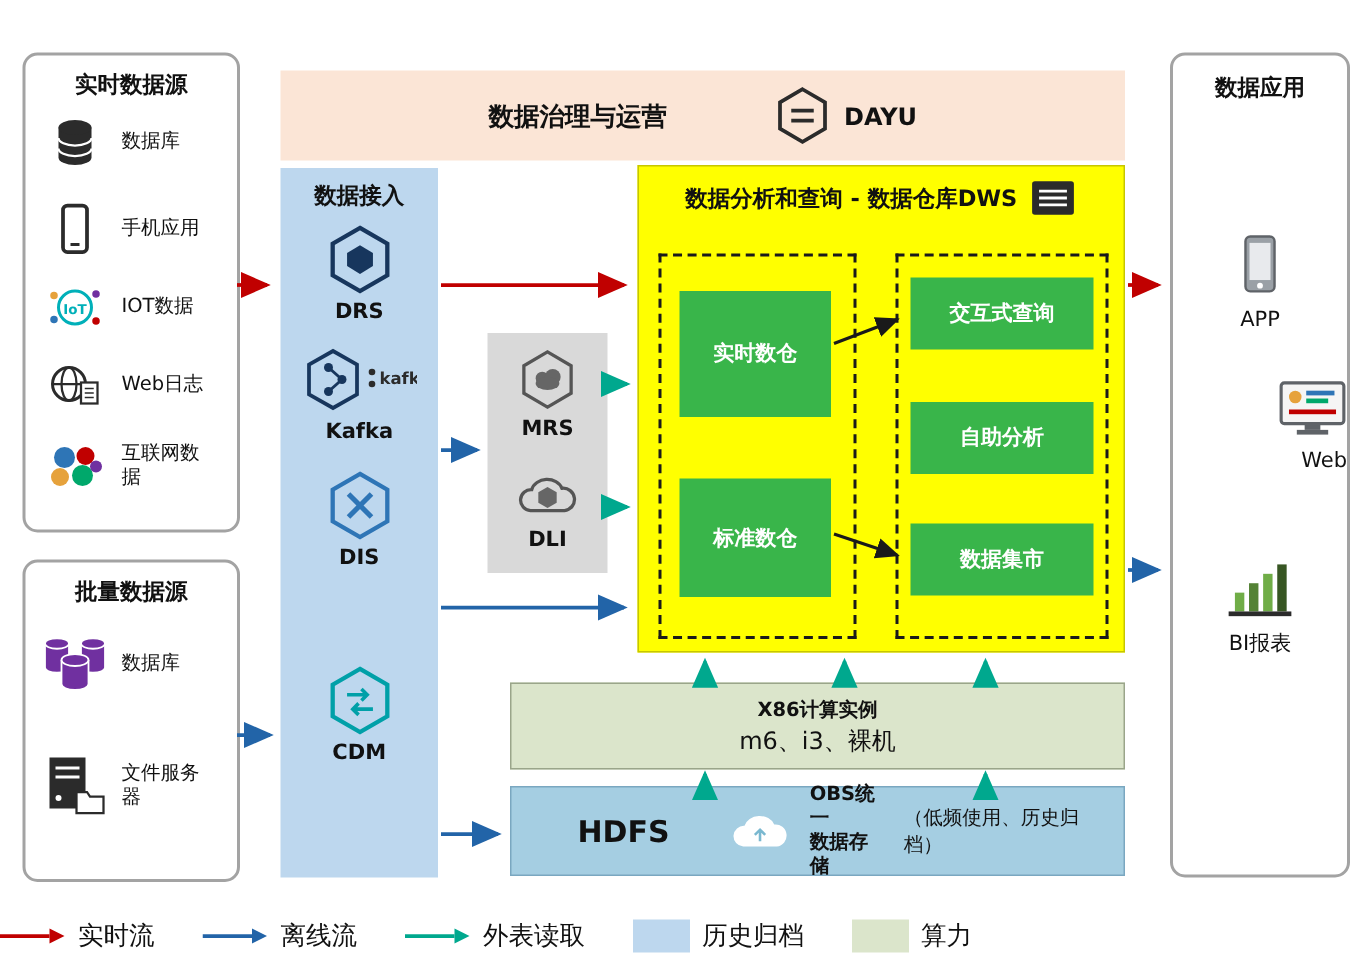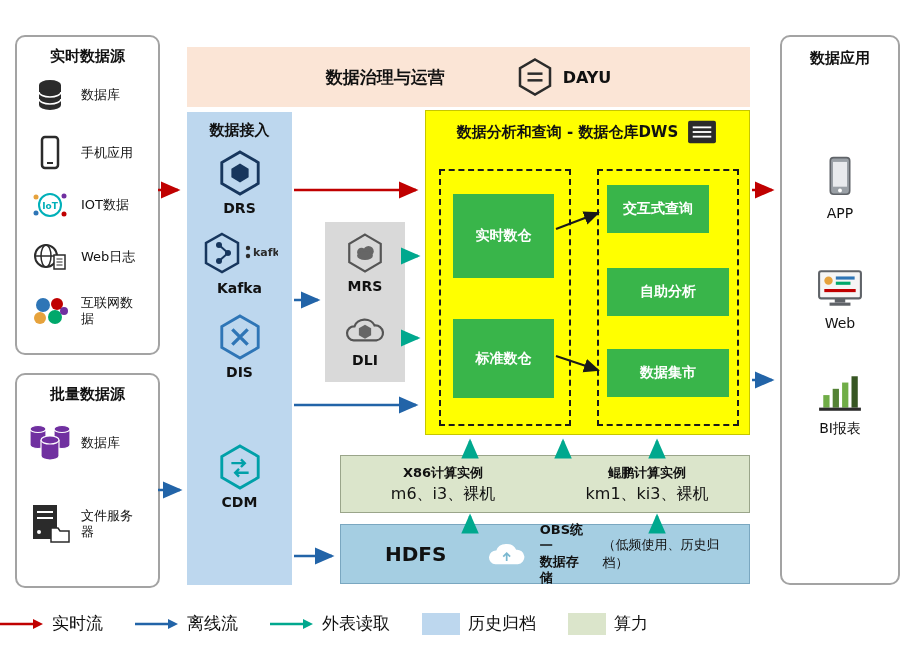--- a/index.html
+++ b/index.html
@@ -219,39 +219,35 @@
         </svg>
     </div>
     <div class="dashed" style="left:13px;top:58px;width:132px;height:257px;"></div>
     <div class="dashed" style="left:171px;top:58px;width:142px;height:257px;"></div>
     <div class="green-cell" style="left:27px;top:83px;width:101px;height:84px;">
         <span>实时数仓</span>
       </div>
     <div class="green-cell" style="left:27px;top:208px;width:101px;height:79px;">
         <span>标准数仓</span>
       </div>
-    <div class="green-cell" style="left:181px;top:74px;width:102px;height:48px;">
+    <div class="green-cell" style="left:181px;top:74px;width:122px;height:48px;">
         <span>交互式查询</span>
       </div>
     <div class="green-cell" style="left:181px;top:157px;width:122px;height:48px;">
         <span>自助分析</span>
       </div>
     <div class="green-cell" style="left:181px;top:238px;width:122px;height:48px;">
         <span>数据集市</span>
       </div>
   </div>
 
   <div class="abs compute-box" style="left:340px;top:455px;width:410px;height:58px;">
     <div class="compute-half">
       <span class="compute-title">X86计算实例</span>
       <span class="compute-spec">m6、i3、裸机</span>
-    </div>
-    <div class="compute-half">
-      <span class="compute-title">鲲鹏计算实例</span>
-      <span class="compute-spec">km1、ki3、裸机</span>
     </div>
   </div>
 
   <div class="abs hdfs-box" style="left:340px;top:524px;width:410px;height:60px;">
     <span class="hdfs-label" style="margin-left:26px;">HDFS</span>
     <svg width="46" height="32" viewBox="0 0 48 32" style="margin-left:28px;">
         <path d="M11 28 a8 8 0 0 1 1-16 a12 10 0 0 1 23 -1 a8 8 0 0 1 2 17 z" fill="#fff"></path>
         <path d="M24 24 v-8 m-4 3 l4 -4 l4 4" stroke="#7ab8d0" stroke-width="2" fill="none"></path>
       </svg>
     <span class="obs-text">
@@ -264,21 +260,21 @@
   <div class="abs outline-box" style="left:780px;top:35px;width:120px;height:550px;">
     <div class="panel-title" style="margin-top:12px;">数据应用</div>
     <div class="app-group" style="top:118px;">
       <svg width="28" height="44" viewBox="0 0 26 40">
           <rect x="4" y="2" width="18" height="34" rx="3" fill="#9aa0a6" stroke="#5f6368" stroke-width="1.5"></rect>
           <rect x="6.5" y="6" width="13" height="23" fill="#e8eaed"></rect>
           <circle cx="13" cy="32.5" r="1.8" fill="#fff"></circle>
         </svg>
       <span class="app-label">APP</span>
     </div>
-    <div class="app-group" style="top:232px;">
+    <div class="app-group" style="top:216px;align-items:flex-end;">
       <svg width="46" height="40" viewBox="0 0 44 38">
           <rect x="2" y="2" width="40" height="26" rx="2" fill="#f5f5f5" stroke="#5f6368" stroke-width="2"></rect>
           <circle cx="11" cy="11" r="4" fill="#e6a23c"></circle>
           <rect x="18" y="7" width="18" height="3" fill="#2e75b6"></rect>
           <rect x="18" y="12" width="14" height="3" fill="#00a86b"></rect>
           <rect x="7" y="19" width="30" height="3" fill="#c00000"></rect>
           <rect x="17" y="28" width="10" height="4" fill="#5f6368"></rect>
           <rect x="12" y="32" width="20" height="3" fill="#5f6368"></rect>
         </svg>
       <span class="app-label">Web</span>

